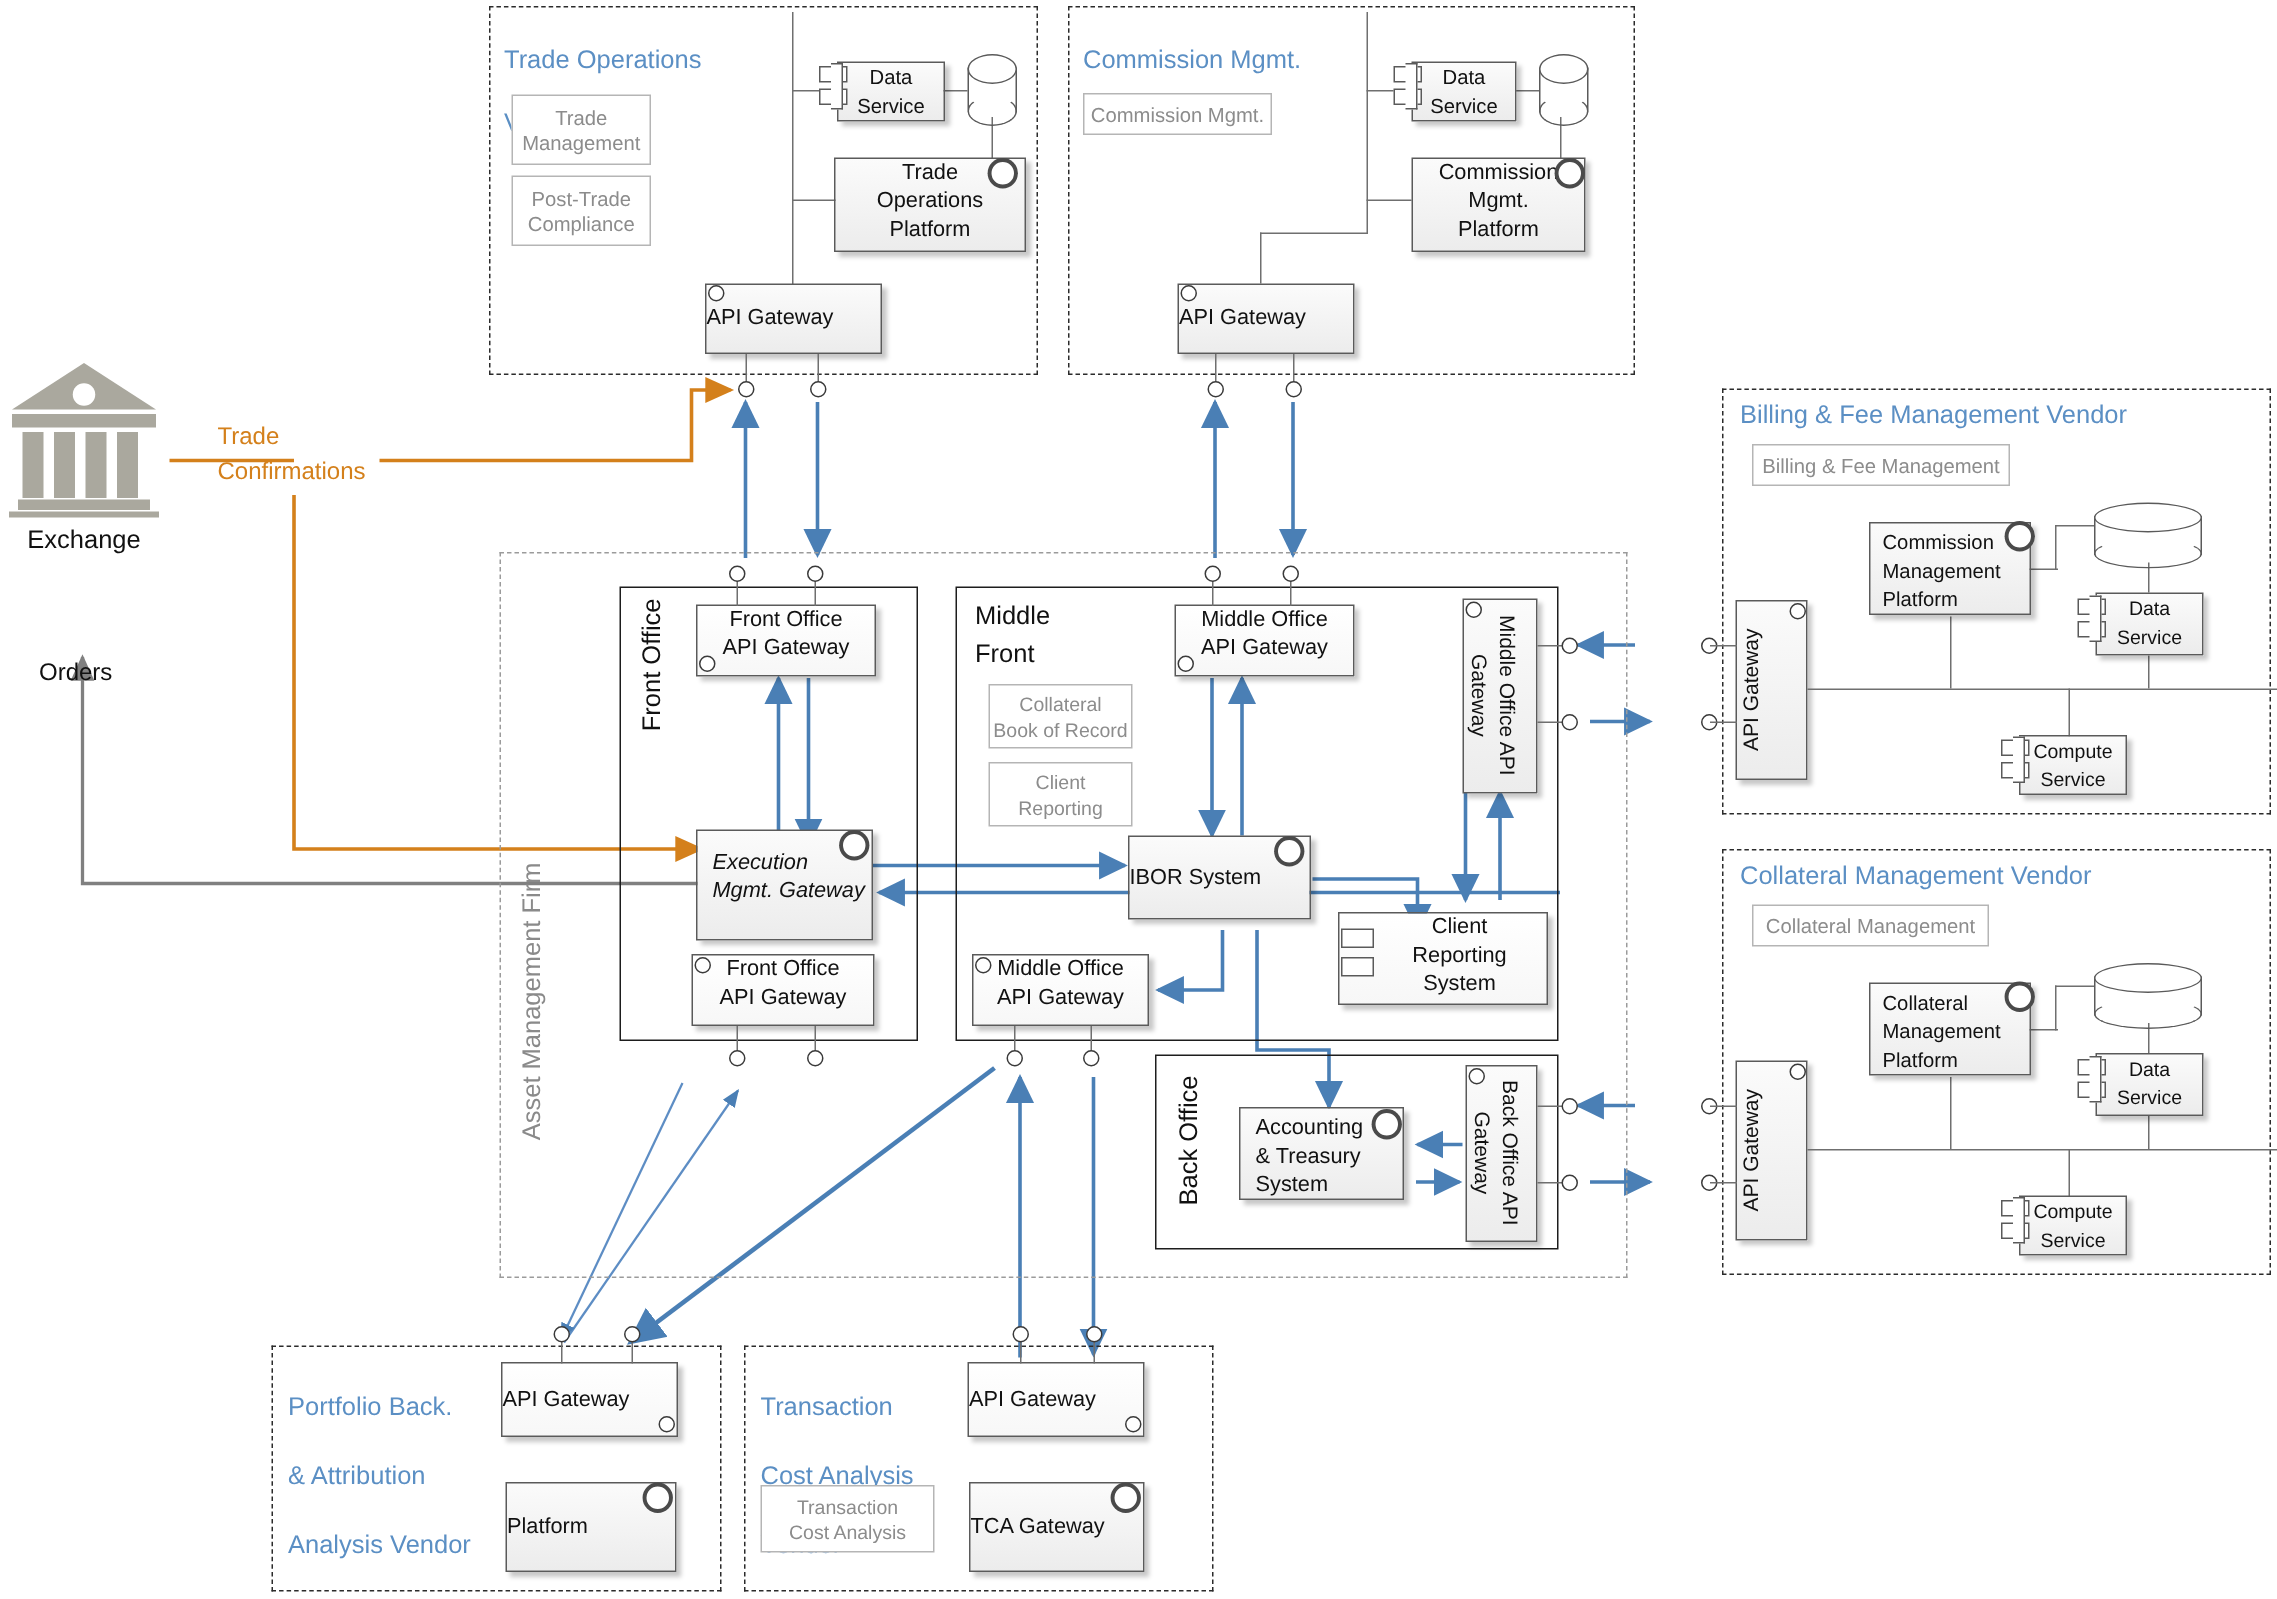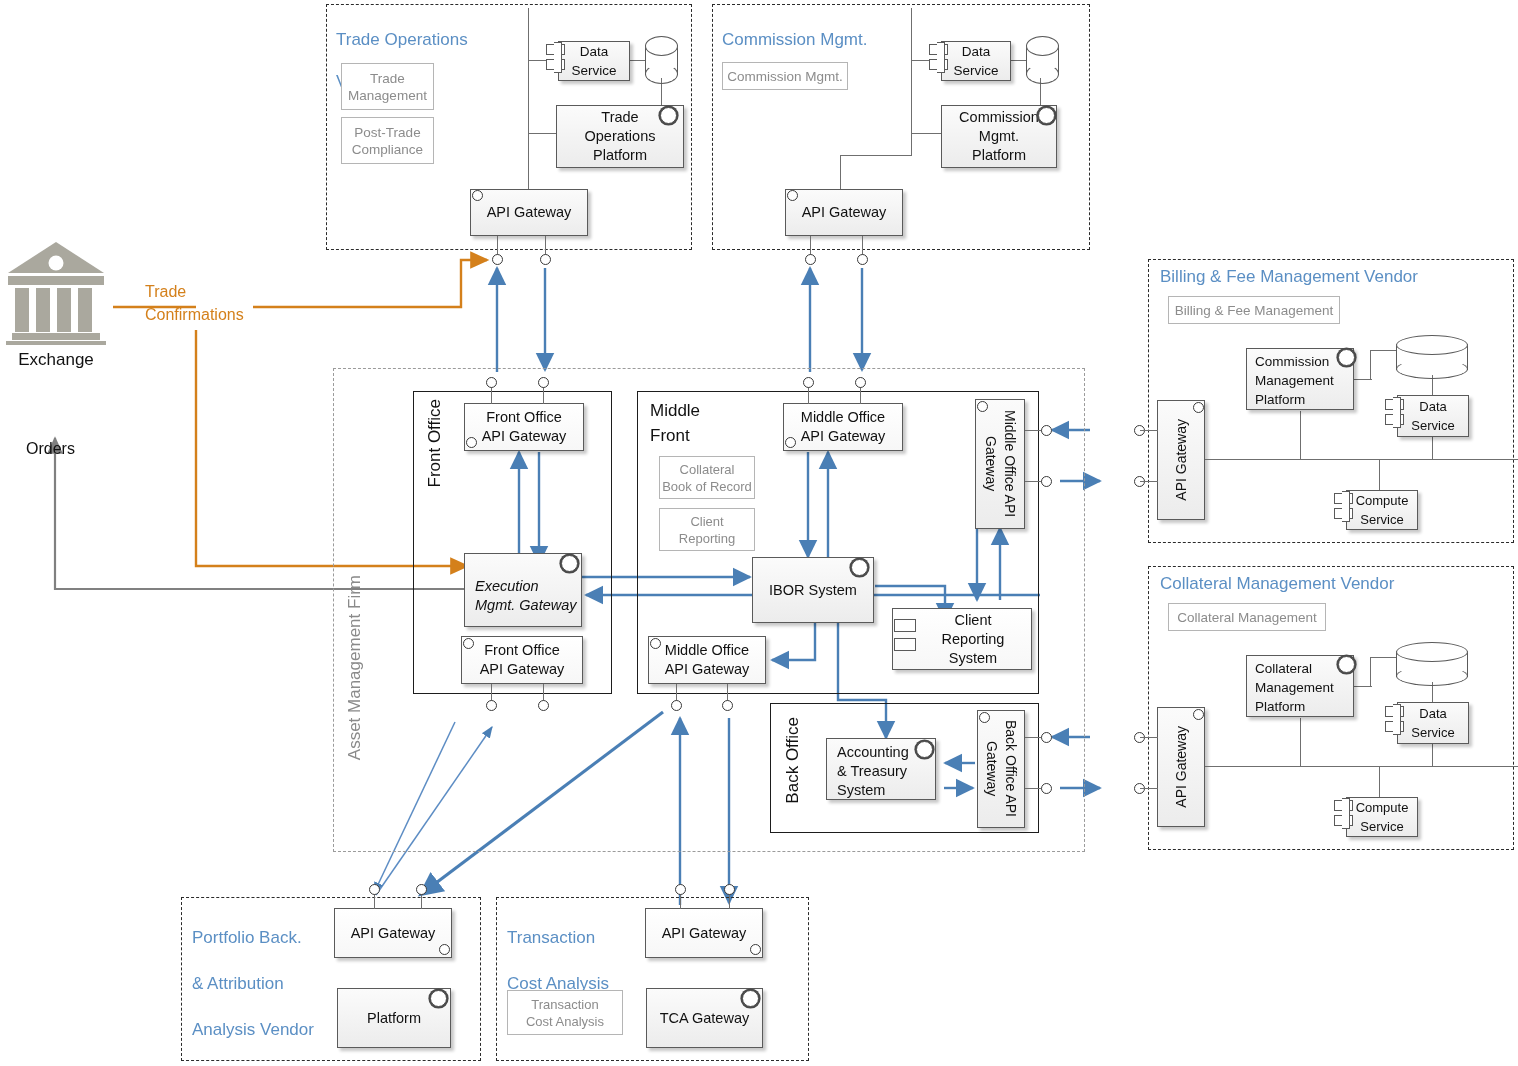--- a/index.html
+++ b/index.html
@@ -17,21 +17,21 @@
 
   
   .cap{border:1px solid #b5b5b5;background:#fff;color:#8c8c8c;
        display:flex;align-items:center;justify-content:center;text-align:center;
        font-size:13.5px;line-height:17px;}
 
   
   .node{border:1.2px solid #5a5a5a;
         background:linear-gradient(180deg,#fbfbfb 0%,#ececec 100%);
         box-shadow:3px 3px 3px rgba(0,0,0,0.22);
-        display:flex;align-items:center;justify-content:center;text-align:center;
+        display:flex;align-items:center;text-align:center;
         color:#111;font-size:14.5px;line-height:19px;}
   .node.white{background:linear-gradient(180deg,#ffffff 0%,#f7f7f7 100%);}
 
   
   .group{border:1.4px solid #1d1d1d;background:transparent;}
   .group-label{color:#111;font-size:17px;line-height:21px;}
 
   
   .rot-up{writing-mode:vertical-rl;transform:rotate(180deg);}
   .rot-dn{writing-mode:vertical-rl;}
@@ -307,21 +307,21 @@
   <div class="abs node white" style="left:783px;top:403px;width:120px;height:48px;flex-direction:column;">
     <span>Middle Office</span>
     <span>API Gateway</span>
   </div>
   <div class="abs lolli" style="left:785px;top:437px;"></div>
   <div class="abs ln ln-v" style="left:808px;top:382px;height:22px;"></div>
   <div class="abs ln ln-v" style="left:860px;top:382px;height:22px;"></div>
   <div class="abs lolli" style="left:803px;top:377px;"></div>
   <div class="abs lolli" style="left:855px;top:377px;"></div>
 
-  <div class="abs node" style="left:752px;top:557px;width:122px;height:66px;">IBOR System</div>
+  <div class="abs node" style="left:752px;top:557px;width:122px;height:56px;">IBOR System</div>
   <div class="abs lolli dbl" style="left:851px;top:559px;"></div>
 
   <div class="abs node white" style="left:892px;top:608px;width:140px;height:62px;flex-direction:column;padding-left:22px;box-sizing:border-box;">
     <span>Client</span>
     <span>Reporting</span>
     <span>System</span>
   </div>
   <div class="compg" style="left:894px;top:617px;width:24px;height:36px;">
     <i style="top:2px;width:20px;height:11px;"></i>
       <i style="top:21px;width:20px;height:11px;"></i>

